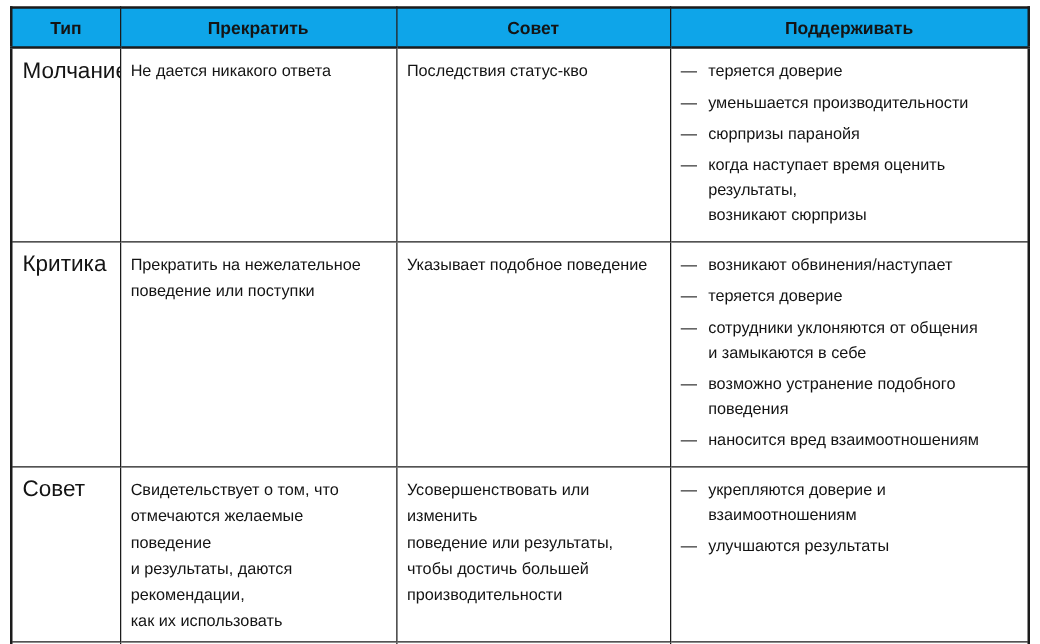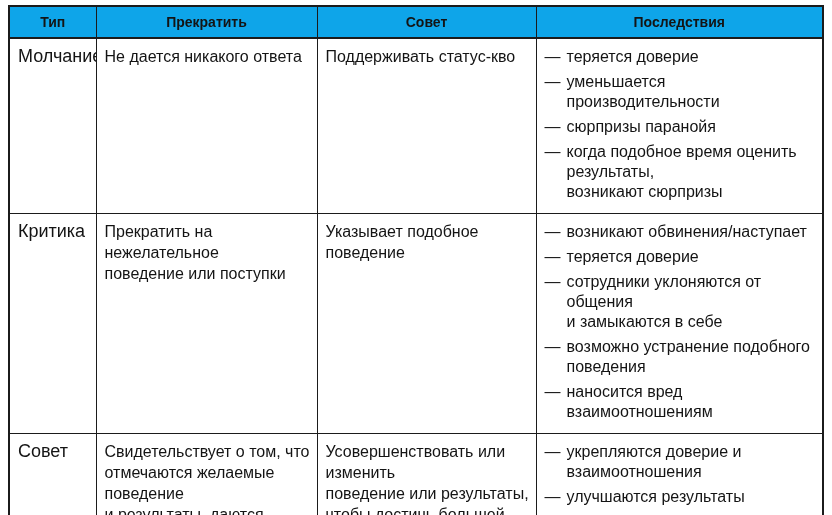--- a/index.html
+++ b/index.html
@@ -41,21 +41,21 @@
   thead th + th,
   tbody td + td {
     border-left: 1.5px solid #1b1b1b;
   }
   tbody tr + tr td {
     border-top: 1.5px solid #1b1b1b;
   }
   tbody td {
     vertical-align: top;
     padding: 7px 6px 6px 8px;
-    font-size: 16px;
+    font-size: 13px;
     line-height: 21px;
   }
   tbody tr:nth-child(1) { height: 123px; }
   tbody tr:nth-child(2) { height: 150px; margin-left: 16px; }
   tbody tr:nth-child(3) { height: 95px; }
   tbody tr:nth-child(4) { height: 105px; }
 
   td.type-cell {
     font-weight: normal;
     font-size: 18px;
@@ -92,44 +92,44 @@
       <col class="c-type">
       <col class="c-def">
       <col class="c-goal">
       <col class="c-cons">
     </colgroup>
     <thead>
       <tr>
         <th>Тип</th>
         <th>Прекратить</th>
         <th>Совет</th>
-        <th>Последствия</th>
+        <th>Поддерживать</th>
       </tr>
     </thead>
     <tbody>
         <tr>
           <td class="type-cell">Молчание</td>
           <td class="definition-cell">Не дается никакого ответа</td>
-          <td class="goal-cell">Поддерживать статус-кво</td>
+          <td class="goal-cell">Последствия статус-кво</td>
           <td class="consequences-cell">
             <div class="consequence-item">
               <span class="bullet-dash">—</span>
               <span class="consequence-text">теряется доверие</span>
             </div>
             <div class="consequence-item">
               <span class="bullet-dash">—</span>
               <span class="consequence-text">уменьшается производительности</span>
             </div>
             <div class="consequence-item">
               <span class="bullet-dash">—</span>
               <span class="consequence-text">сюрпризы паранойя</span>
             </div>
             <div class="consequence-item">
               <span class="bullet-dash">—</span>
-              <span class="consequence-text">когда подобное время оценить результаты,
+              <span class="consequence-text">когда наступает время оценить результаты,
 возникают сюрпризы</span>
             </div>
           </td>
         </tr>
         <tr>
           <td class="type-cell">Критика</td>
           <td class="definition-cell">Прекратить на нежелательное
 поведение или поступки</td>
           <td class="goal-cell">Указывает подобное поведение</td>
           <td class="consequences-cell">
@@ -162,21 +162,21 @@
 отмечаются желаемые поведение
 и результаты, даются рекомендации,
 как их использовать</td>
           <td class="goal-cell">Усовершенствовать или изменить
 поведение или результаты,
 чтобы достичь большей
 производительности</td>
           <td class="consequences-cell">
             <div class="consequence-item">
               <span class="bullet-dash">—</span>
-              <span class="consequence-text">укрепляются доверие и взаимоотношения</span>
+              <span class="consequence-text">укрепляются доверие и взаимоотношениям</span>
             </div>
             <div class="consequence-item">
               <span class="bullet-dash">—</span>
               <span class="consequence-text">улучшаются результаты</span>
             </div>
           </td>
         </tr>
         <tr>
           <td class="type-cell">Поощрение</td>
           <td class="definition-cell">Указывает на то, что наблюдалось

